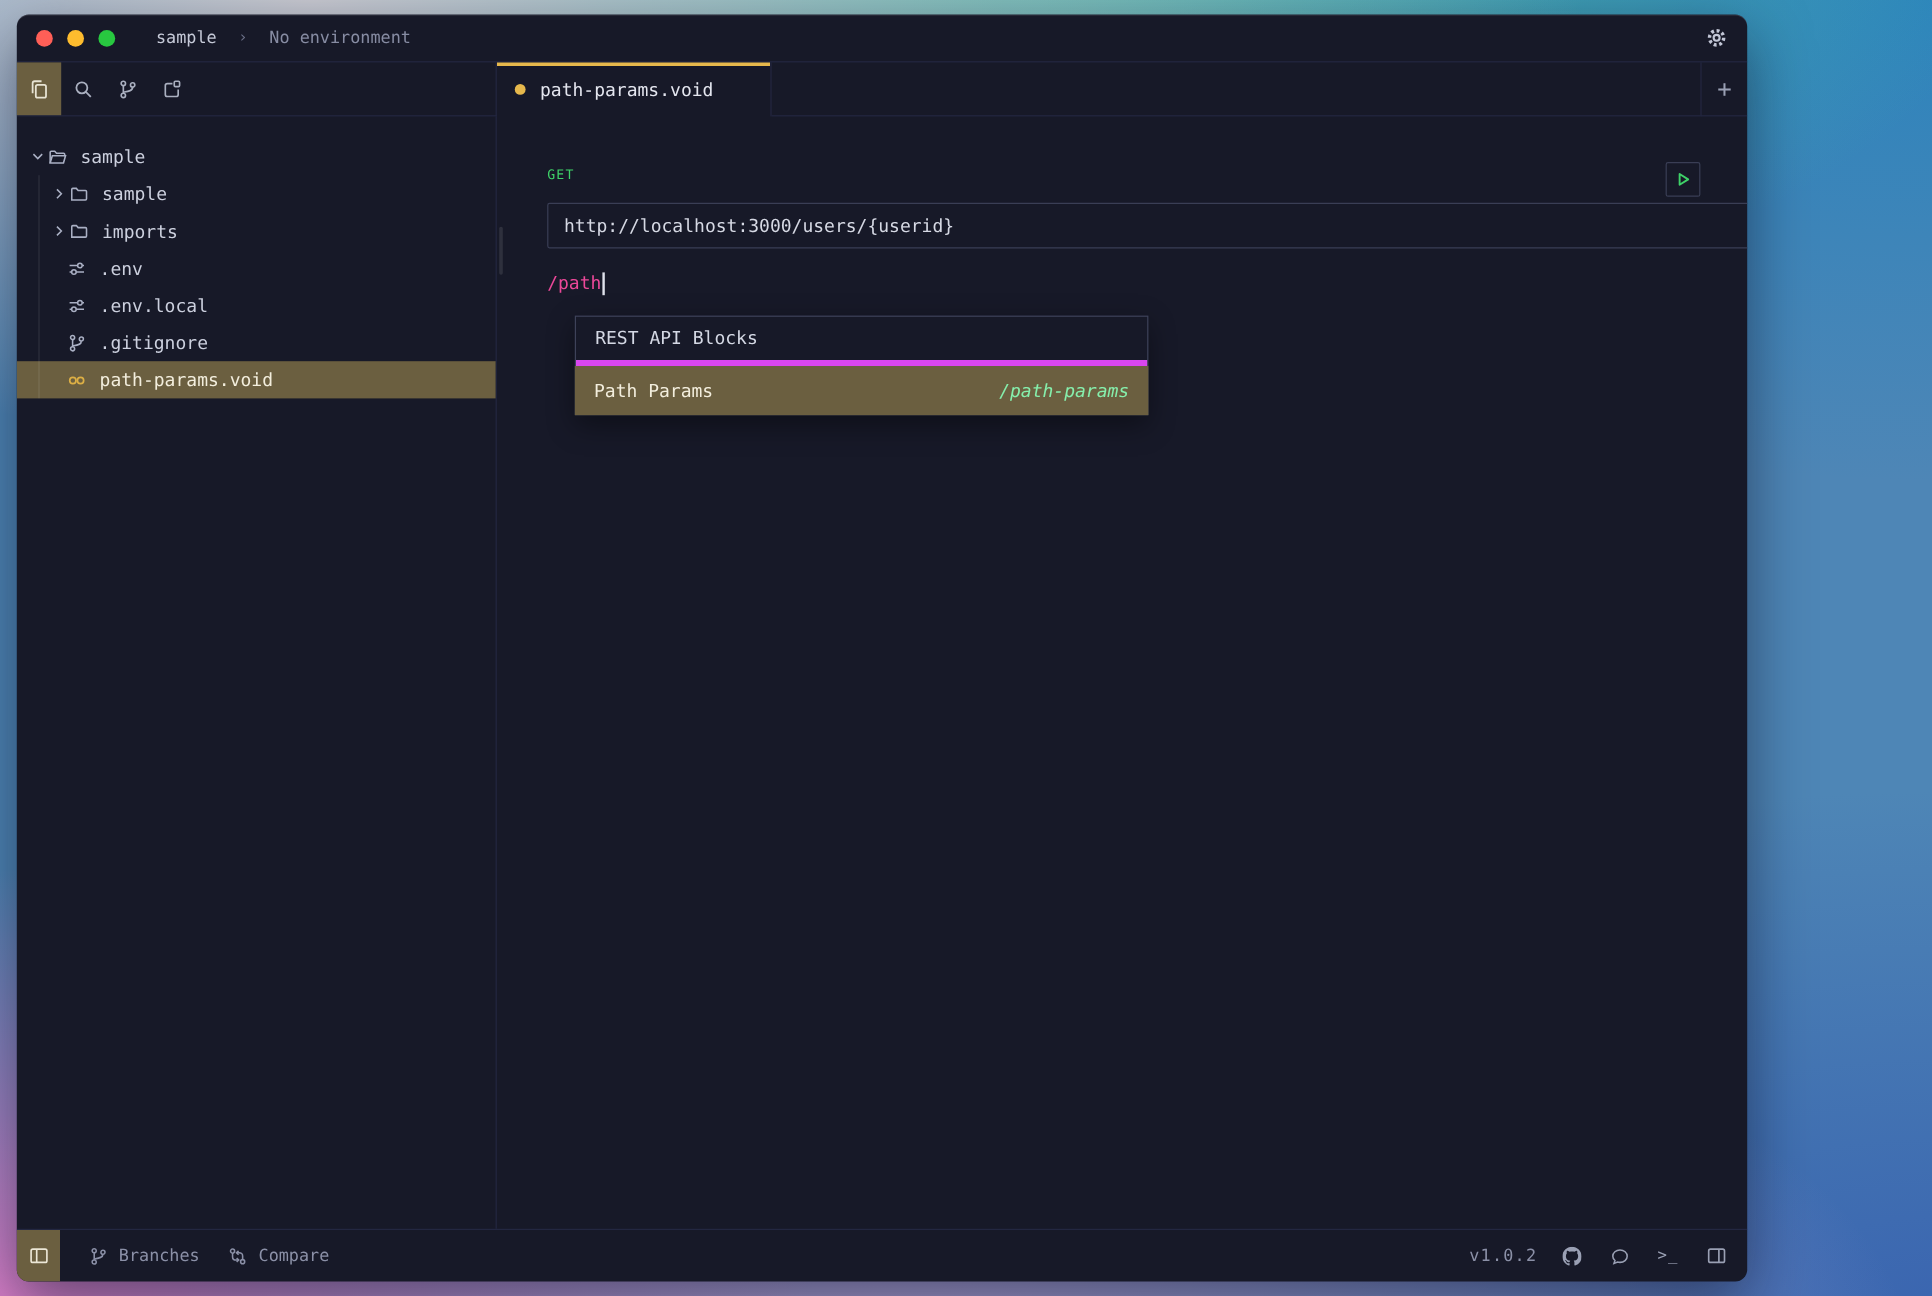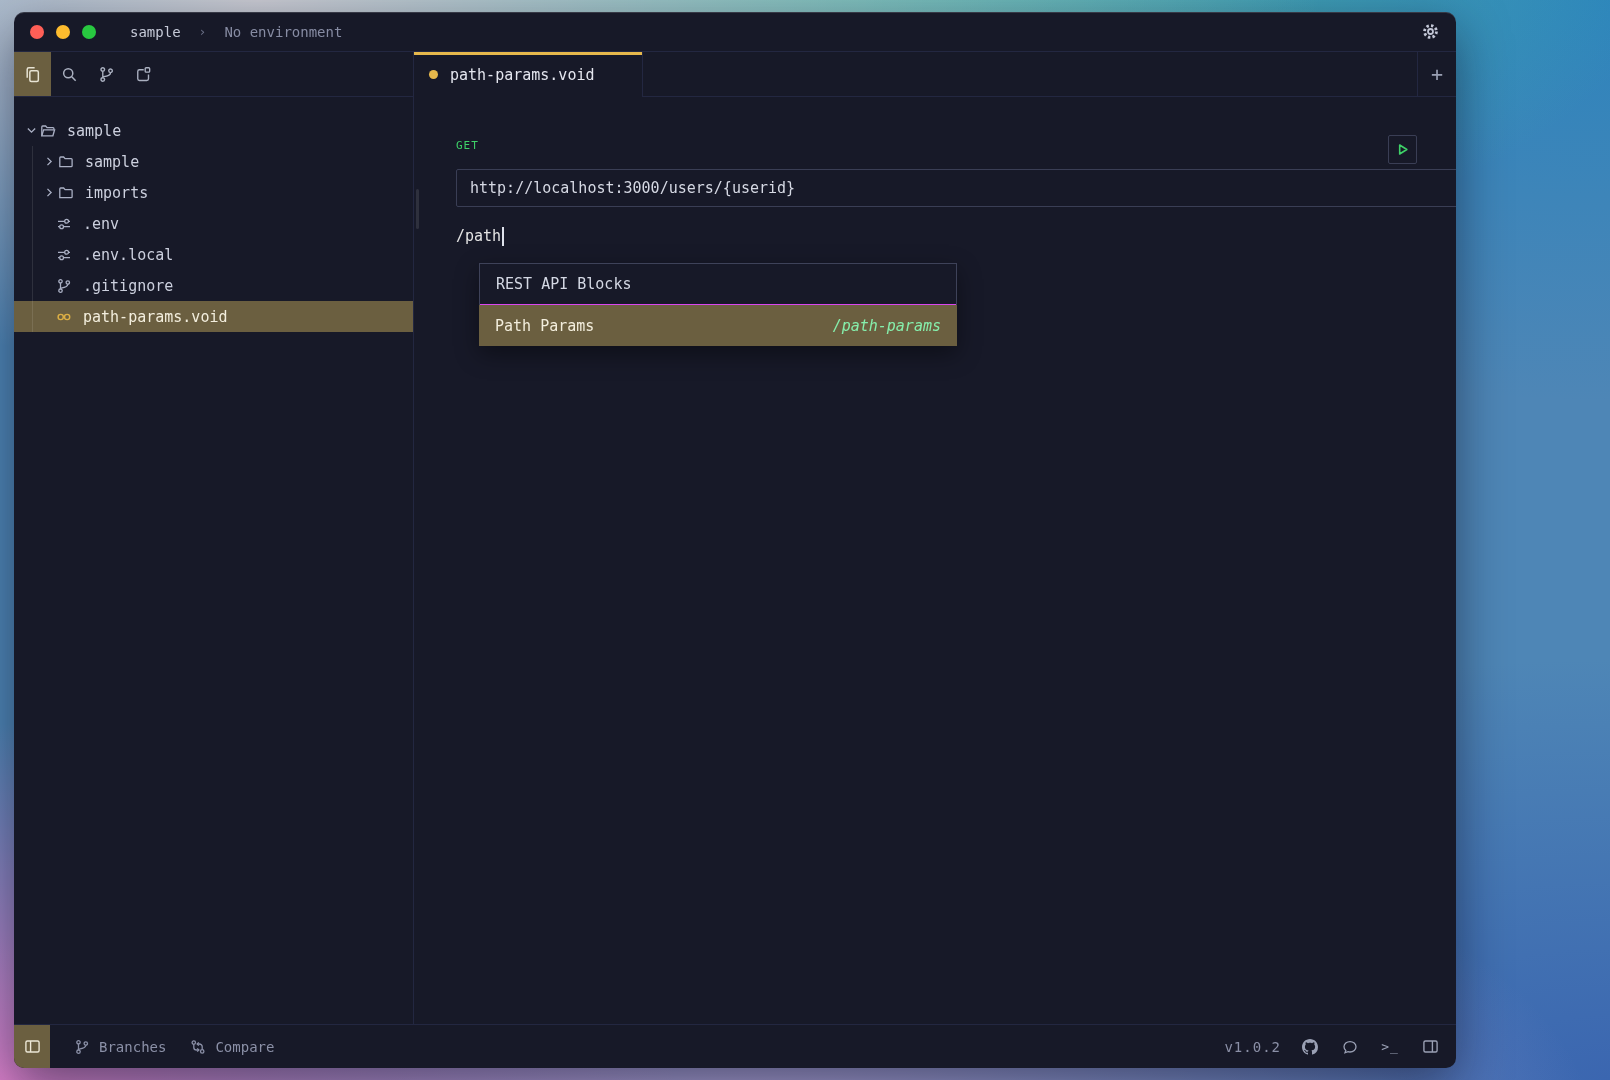--- a/index.html
+++ b/index.html
@@ -66,26 +66,26 @@
     background:rgba(255,255,255,.10); border-radius:2px; }
   .request-row { position:absolute; left:42px; right:39px; top:38px; height:30px;
     display:flex; align-items:flex-start; justify-content:space-between; }
   .method { color:#3ed168; font-size:11px; letter-spacing:1px; padding-top:4px; }
   .run-btn { width:29px; height:29px; border:1px solid #3a3e55; border-radius:2px;
     display:flex; align-items:center; justify-content:center; }
   .url-input { position:absolute; left:42px; top:72px; width:1101px; height:38px;
     background:transparent; border:1px solid #3a3e55; border-radius:2px; outline:none;
     color:#d6d9e4; font-family:"DejaVu Sans Mono", monospace; font-size:15px; padding:0 13px; }
   .typed-line { position:absolute; left:42px; top:128px; height:22px;
-    display:flex; align-items:center; font-size:15px; color:#e5e5e5; }
+    display:flex; align-items:center; font-size:15px; color:#ec4899; }
   .caret { width:2px; height:19px; background:#dfe2ec; margin-left:1px; }
   .autocomplete { position:absolute; left:65px; top:166px; width:478px;
     background:#171928; border:1px solid #3e4259; box-shadow:0 8px 22px rgba(0,0,0,.4); }
   .ac-header { height:41px; display:flex; align-items:center; padding:0 16px;
-    font-size:15px; color:#d4d8e4; border-bottom:1px solid #d946ef; }
+    font-size:15px; color:#d4d8e4; border-bottom:5px solid #d946ef; }
   .ac-item { height:41px; display:flex; align-items:center; justify-content:space-between;
     padding:0 16px; font-size:15px; }
   .ac-item.selected { background:#6b5f40; margin:0 -1px -1px -1px; }
   .ac-label { color:#f3eedd; }
   .ac-value { color:#86efac;font-style:italic; }
   
   .statusbar { height:44px; flex:0 0 44px; border-top:1px solid #232741;
     display:flex; align-items:center; font-size:14px; color:#8b90a7; }
   .sb-toggle { width:36px; height:100%; background:#6b5f40;
     display:flex; align-items:center; justify-content:center; }

